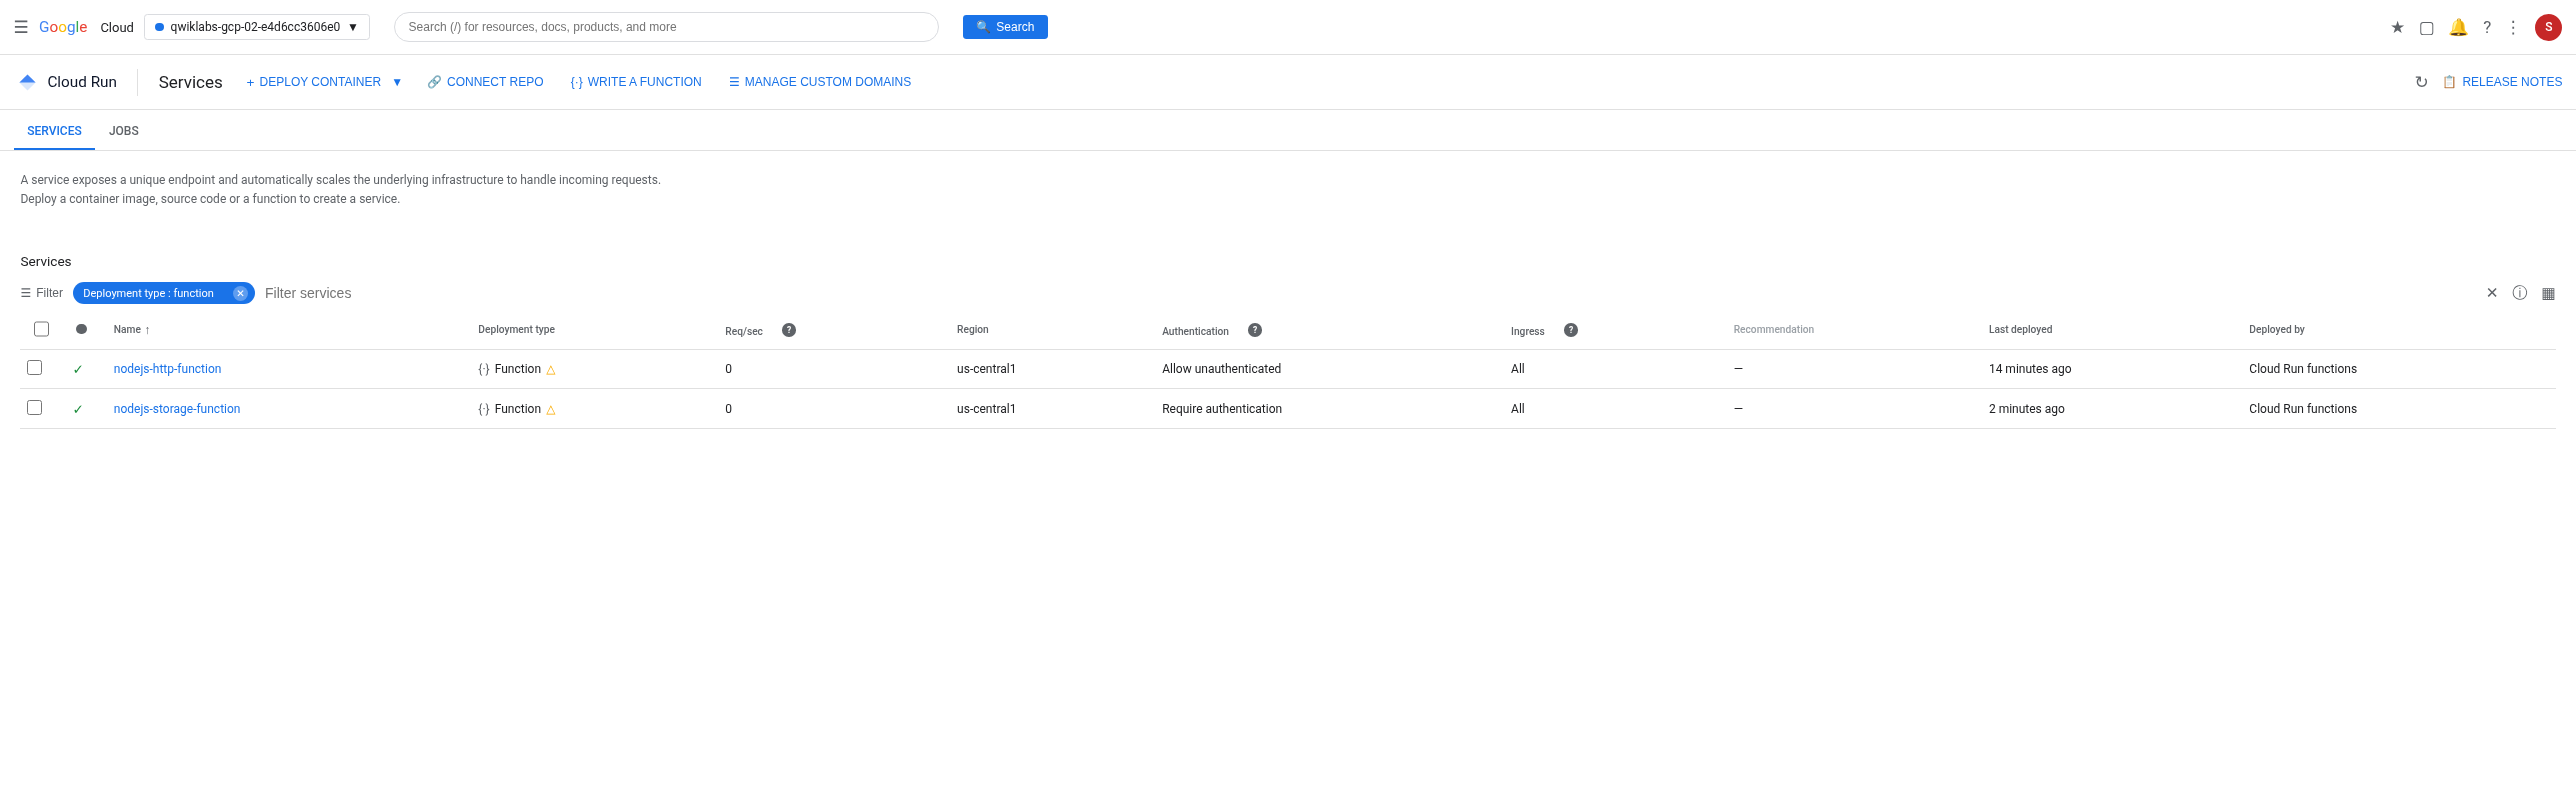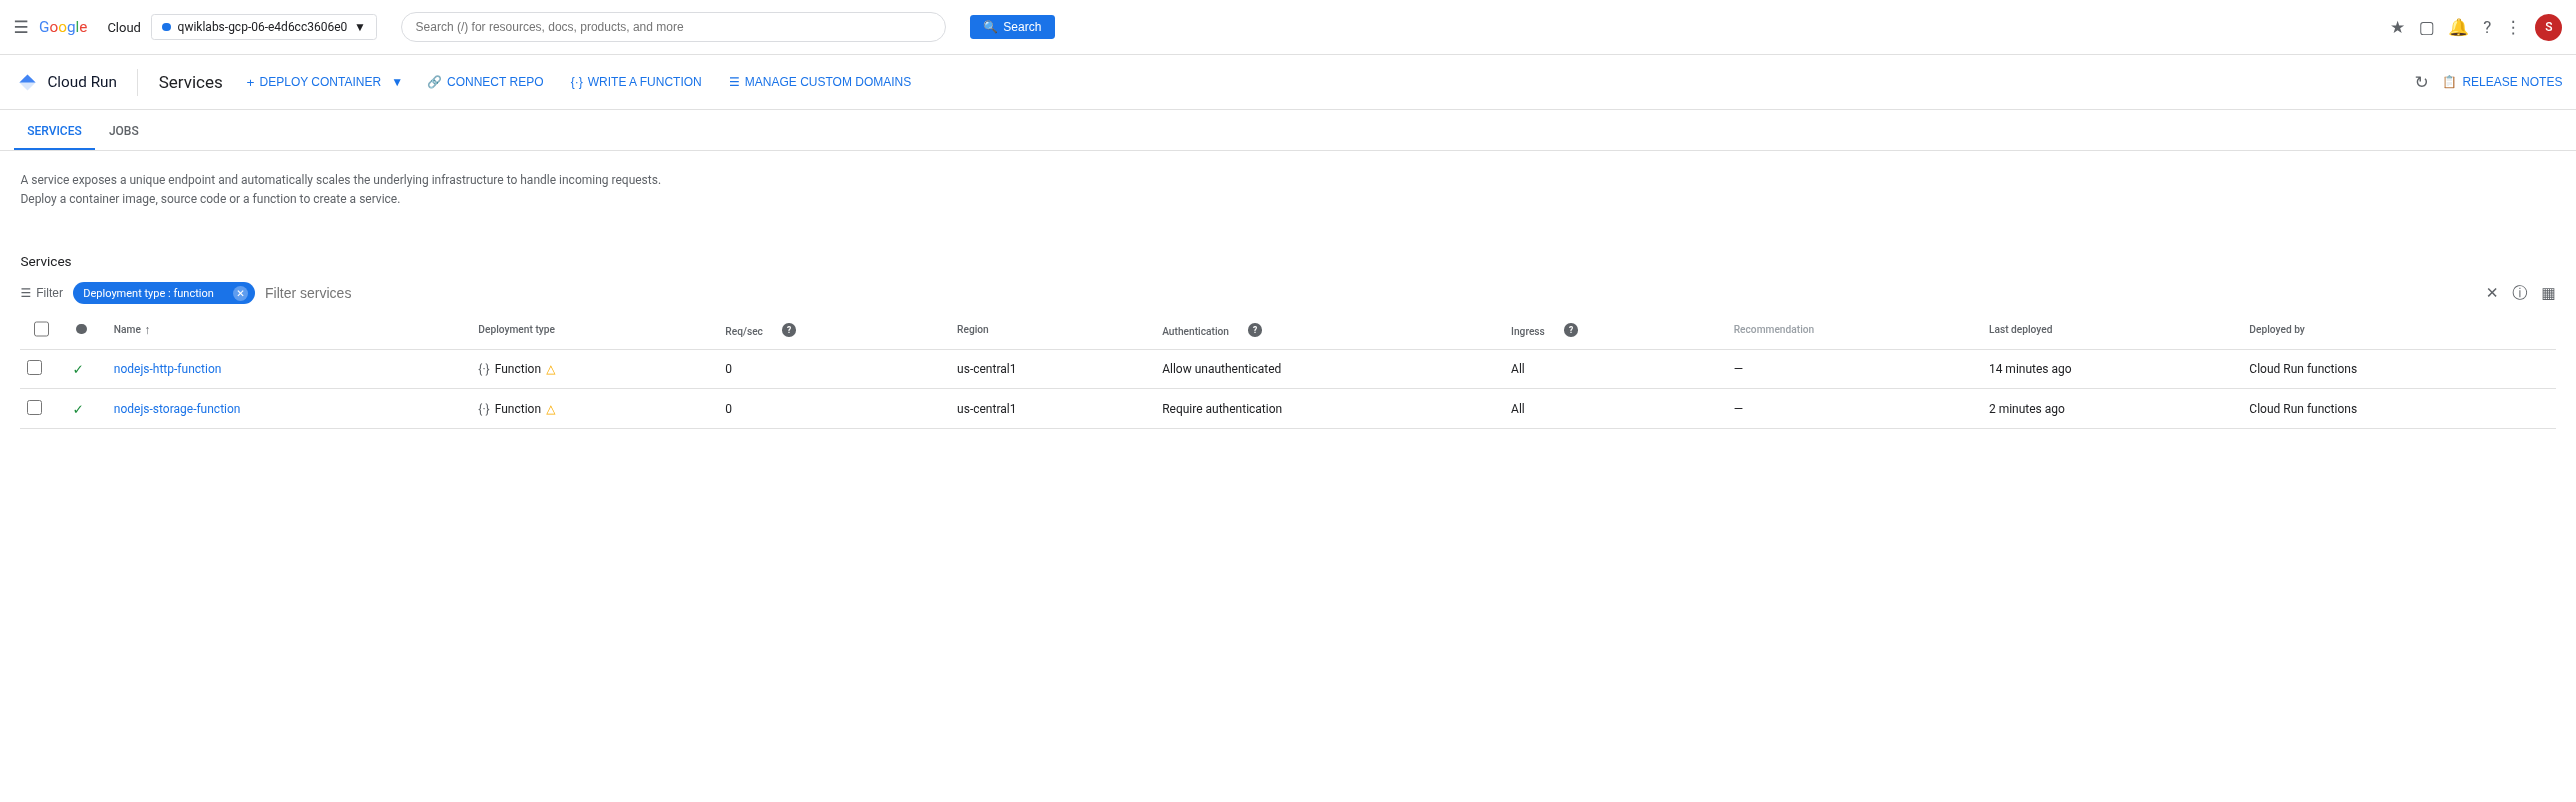--- a/index.html
+++ b/index.html
@@ -9,21 +9,21 @@
     .google-bar {
       display: flex;
       align-items: center;
       height: 55px;
       padding: 0 13.6px;
       border-bottom: 0.9px solid #e0e0e0;
       gap: 10.2px;
       background: #fff;
     }
     .hamburger-icon { cursor: pointer; color: #5f6368; font-size: 17px; }
-    .google-logo { display: flex; align-items: center; gap: 20px; }
+    .google-logo { display: flex; align-items: center; gap: 13px; }
     .g { color: #4285f4; }
     .o1 { color: #ea4335; }
     .o2 { color: #fbbc04; }
     .g2 { color: #4285f4; }
     .l { color: #34a853; }
     .e { color: #ea4335; }
     .project-selector {
       display: flex;
       align-items: center;
       border: 0.9px solid #dadce0;
@@ -229,21 +229,21 @@
 <div class="google-bar">
   <span class="hamburger-icon">☰</span>
   <div class="google-logo">
     <span style="font-size:15.3px; font-weight:400;">
       <span class="g">G</span><span class="o1">o</span><span class="o2">o</span><span class="g2">g</span><span class="l">l</span><span class="e">e</span>
     </span>
     <span style="font-size:13px; color:#202124;"> Cloud</span>
   </div>
   <div class="project-selector">
     <span class="project-dot"></span>
-    <span>qwiklabs-gcp-06-e4d6cc3606e0</span>
+    <span>qwiklabs-gcp-02-e4d6cc3606e0</span>
     <span>▼</span>
   </div>
   <div class="search-bar">
     <input type="text" placeholder="Search (/) for resources, docs, products, and more" style="">
   </div>
   <button class="search-btn">
     <span>🔍</span>
     <span>Search</span>
   </button>
   <div class="top-icons">

